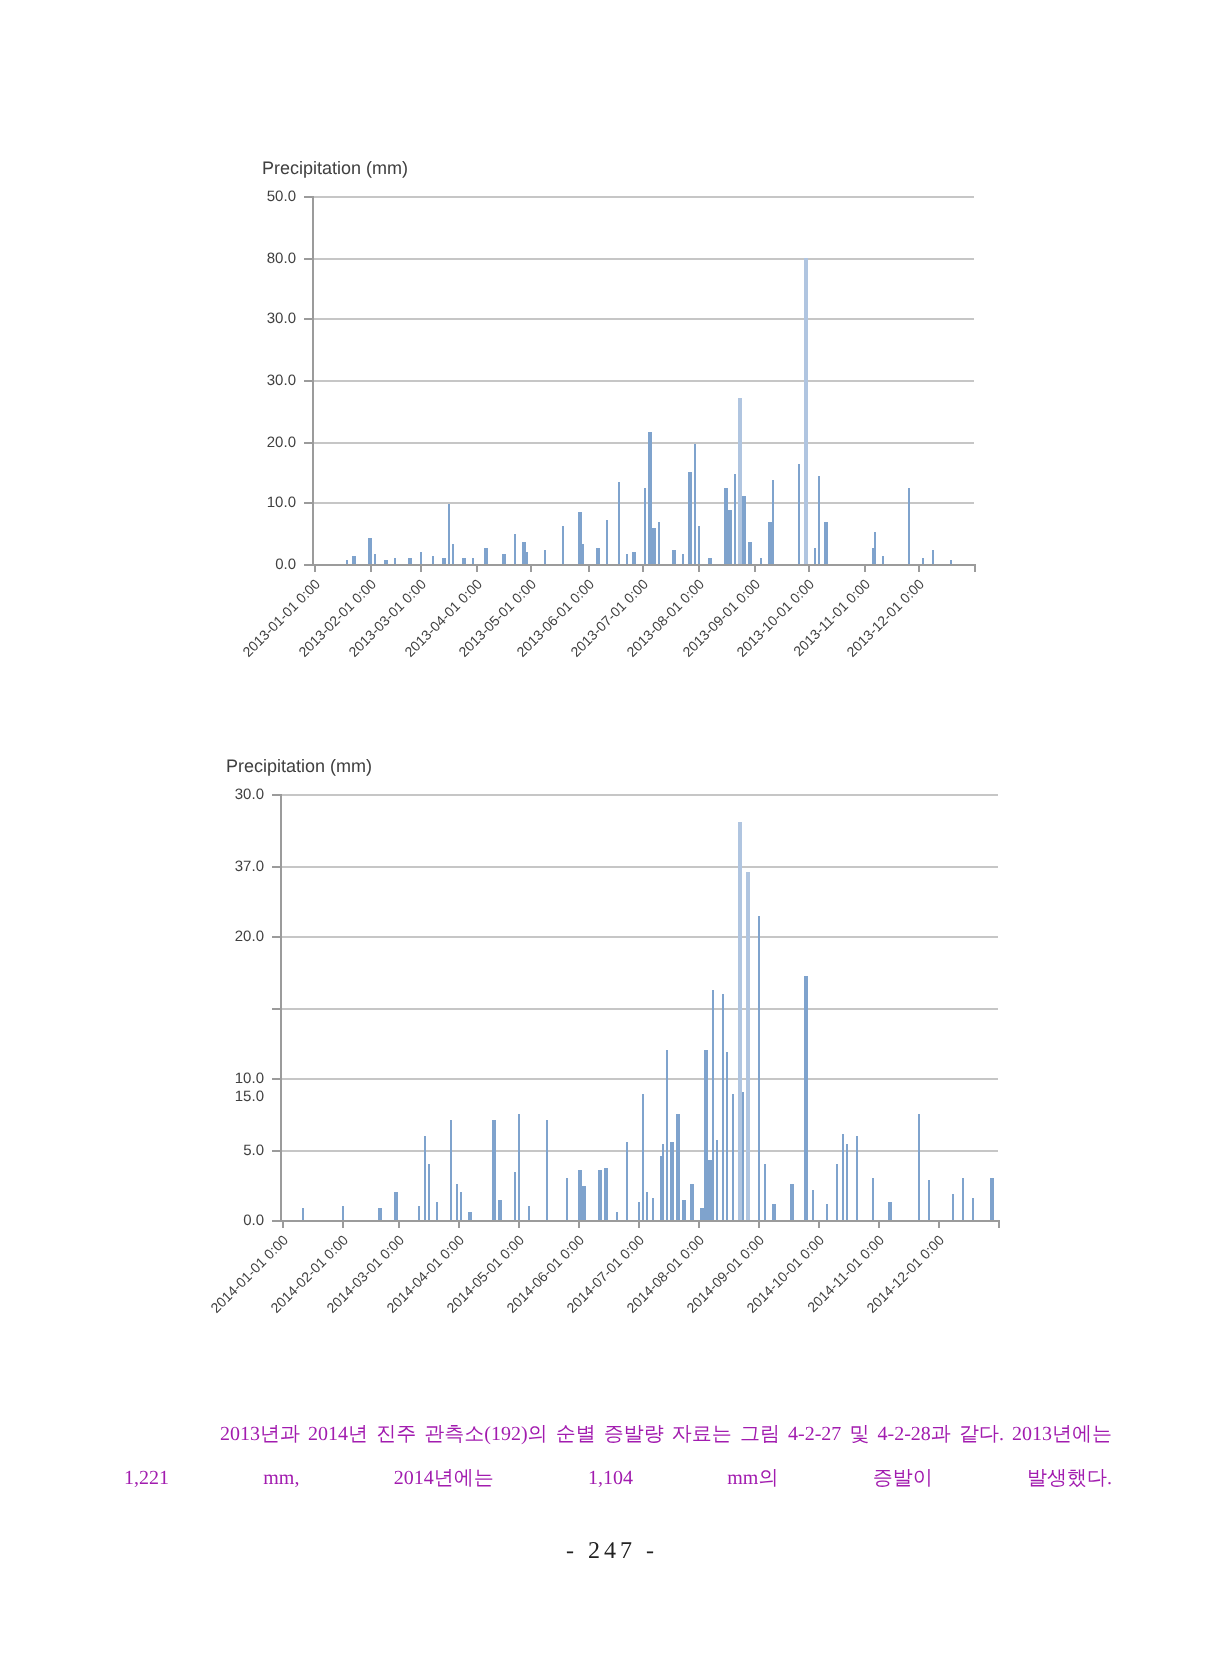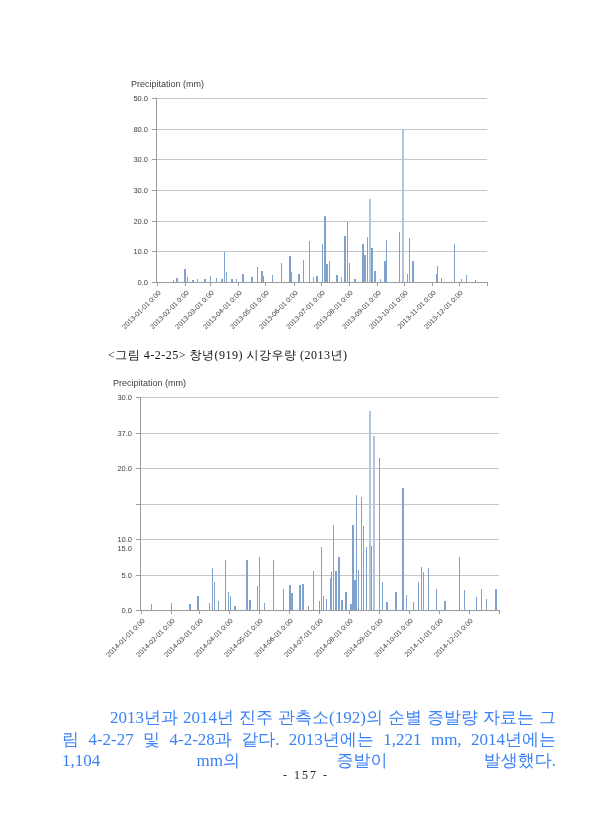--- a/index.html
+++ b/index.html
@@ -29,23 +29,23 @@
     transform:rotate(-45deg); transform-origin:100% 0;
   }
   .bar { position:absolute; background:#7fa3cd; }
   .bar.wide { background:#b0c5e0; }
   .figure-caption {
     position:absolute; font-size:12px; letter-spacing:0.5px; color:#111111;
     white-space:nowrap;
   }
   .body-text {
     position:absolute; left:62px; top:707px; width:494px; margin:0;
-    font-size:17px; line-height:21.5px;
+    font-size:10px; line-height:21.5px;
     text-align:justify; text-align-last:justify; text-indent:48px;
-    color:#3b82f6;
+    color:#a21caf;
   }
   .page-number {
     position:absolute; left:0; right:0; top:768px; text-align:center;
     font-size:12px; letter-spacing:2px; color:#222222;
   }
 </style>
 </head>
 <body>
 
 <div class="page">
@@ -153,21 +153,20 @@
       <div class="bar" style="left: 255.163px; width: 1.4px; top: 162.533px; height: 21.4667px;"></div>
       <div class="bar" style="left: 278.67px; width: 1.4px; top: 176.027px; height: 7.97333px;"></div>
       <div class="bar" style="left: 279.574px; width: 1.4px; top: 168.36px; height: 15.64px;"></div>
       <div class="bar" style="left: 284.095px; width: 1.4px; top: 180.32px; height: 3.68px;"></div>
       <div class="bar" style="left: 296.752px; width: 1.4px; top: 145.973px; height: 38.0267px;"></div>
       <div class="bar" style="left: 303.985px; width: 1.4px; top: 180.933px; height: 3.06667px;"></div>
       <div class="bar" style="left: 308.505px; width: 1.4px; top: 177.253px; height: 6.74667px;"></div>
       <div class="bar" style="left: 317.547px; width: 1.4px; top: 181.853px; height: 2.14667px;"></div>
     </div>
 
-  <div class="figure-caption" style="left:108px; top:347px;">&lt;그림 4-2-25&gt; 창녕(919) 시강우량 (2013년)</div>
 
   <div class="chart-title" style="left:113px; top:378px;">Precipitation (mm)</div>
   <div class="chart-plot" id="plot-1" style="left:141px; top:397px; width:358px; height:213px;">
       <div class="ytick" style="left: -5px; top: 213px;"></div>
       <div class="ylab" style="left: -39px; top: 213px;">0.0</div>
       <div class="gridline" style="top: 177.5px;"></div>
       <div class="ytick" style="left: -5px; top: 177.5px;"></div>
       <div class="ylab" style="left: -39px; top: 177.5px;">5.0</div>
       <div class="gridline" style="top: 142px;"></div>
       <div class="ytick" style="left: -5px; top: 142px;"></div>
@@ -275,15 +274,15 @@
       <div class="bar" style="left: 322.971px; width: 1.4px; top: 193.12px; height: 19.88px;"></div>
       <div class="bar" style="left: 334.741px; width: 1.4px; top: 200.22px; height: 12.78px;"></div>
       <div class="bar" style="left: 339.645px; width: 1.4px; top: 191.7px; height: 21.3px;"></div>
       <div class="bar" style="left: 344.549px; width: 1.4px; top: 202.35px; height: 10.65px;"></div>
       <div class="bar" style="left: 354.358px; width: 1.4px; top: 191.7px; height: 21.3px;"></div>
     </div>
 
 
   <p class="body-text">2013년과 2014년 진주 관측소(192)의 순별 증발량 자료는 그림 4-2-27 및 4-2-28과 같다. 2013년에는 1,221 mm, 2014년에는 1,104 mm의 증발이 발생했다.</p>
 
-  <div class="page-number">- 157 -</div>
+  <div class="page-number">- 247 -</div>
 
 </div>
 
 </body></html>

